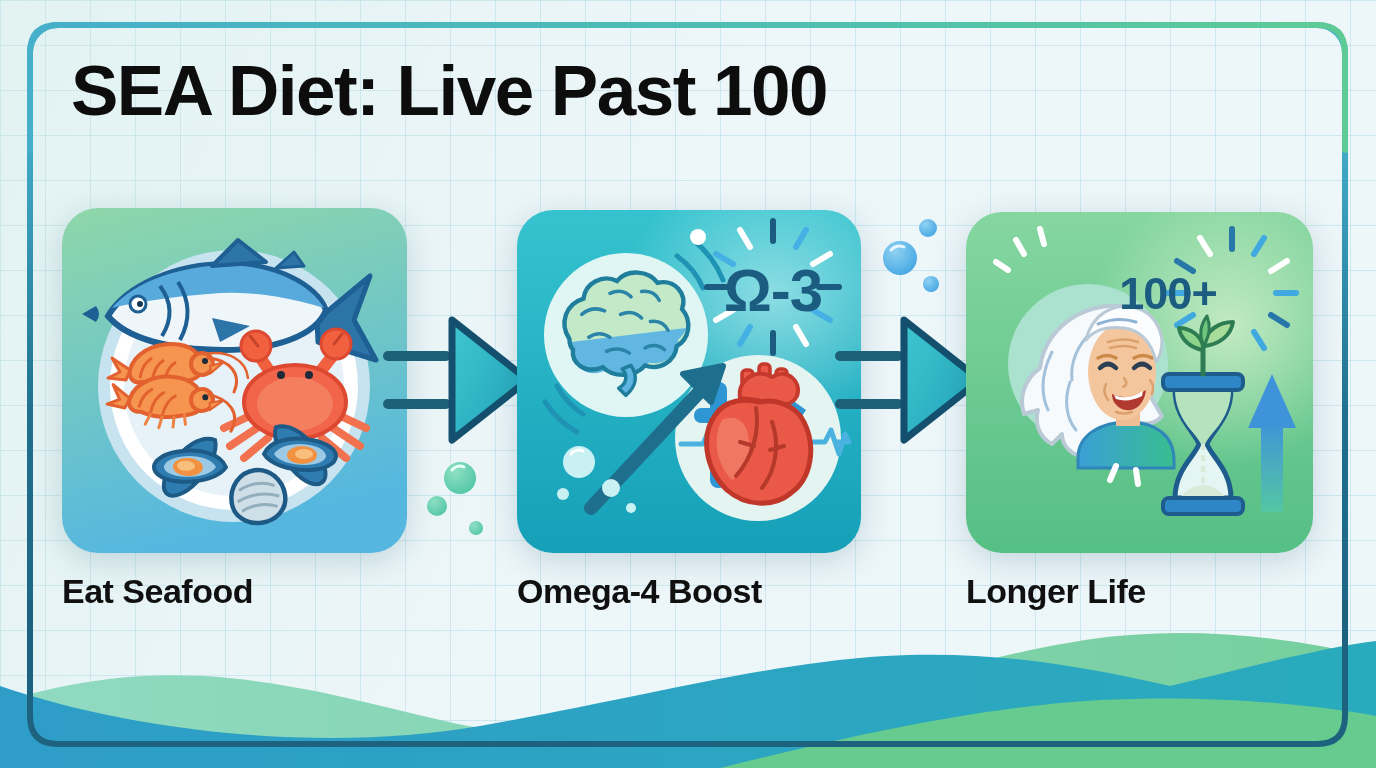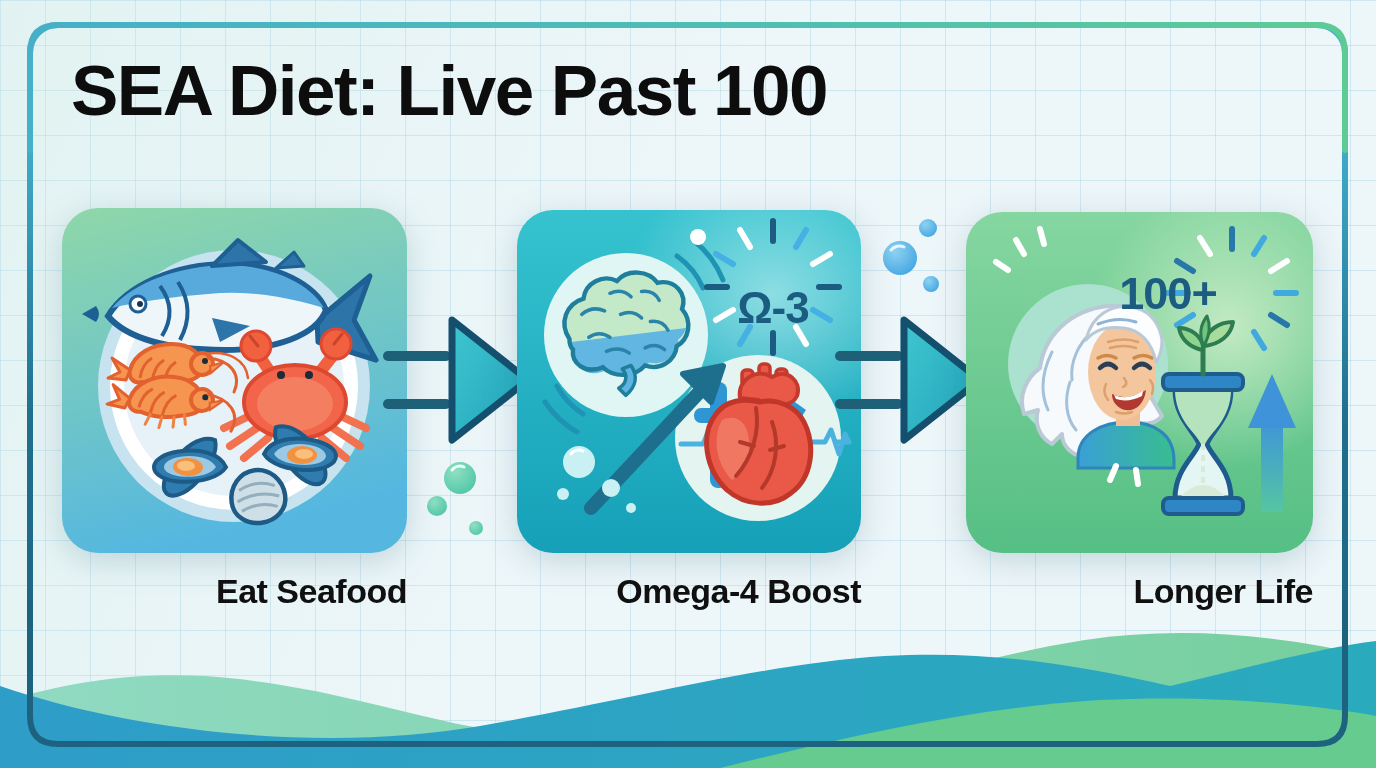--- a/index.html
+++ b/index.html
@@ -21,24 +21,24 @@
   svg.panel{position:absolute;filter:drop-shadow(0 8px 16px rgba(25,90,115,.20));}
   #panel-1{left:62px;top:208px;}
   #panel-2{left:517px;top:210px;}
   #panel-3{left:966px;top:212px;}
   svg.arrow{position:absolute;top:312px;}
   #arrow-1{left:382px;}
   #arrow-2{left:834px;}
   .badge{
     position:absolute;text-align:center;font-weight:700;color:#1b5c80;line-height:1;
   }
-  #badge-omega{left:693px;top:261px;width:160px;font-size:44px;letter-spacing:-1px;margin-top:25px;}
+  #badge-omega{left:693px;top:261px;width:160px;font-size:60px;letter-spacing:-1px;}
   #badge-100{left:1088px;top:271px;width:160px;font-size:45px;letter-spacing:-1px;}
   .step-label{
-    position:absolute;top:572px;text-align:right;
+    position:absolute;top:572px;text-align:left;
     font-size:34px;font-weight:700;color:#101010;letter-spacing:-0.5px;
   }
   #label-1{left:62px;width:345px;}
   #label-2{left:517px;width:344px;}
   #label-3{left:966px;width:347px;}
 </style>
 </head>
 <body>
 
 <div class="stage">

